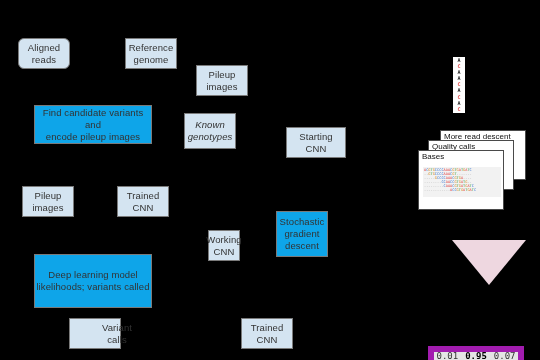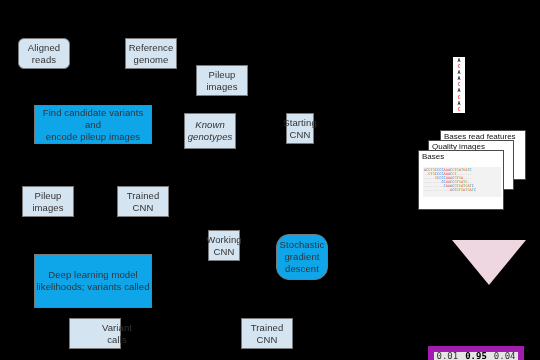--- a/index.html
+++ b/index.html
@@ -112,37 +112,37 @@
   </div>
 
   <div class="node pink" style="left:34px;top:105px;width:118px;height:39px;">
     <span>Find candidate variants and<br>encode pileup images</span>
   </div>
 
   <div class="node blue" style="left:184px;top:113px;width:52px;height:36px;font-style:italic;">
     <span>Known<br>genotypes</span>
   </div>
 
-  <div class="node blue" style="left:286px;top:113px;width:28px;height:31px;">
+  <div class="node blue" style="left:286px;top:127px;width:60px;height:31px;">
     <span>Starting<br>CNN</span>
   </div>
 
   <div class="node blue" style="left:22px;top:186px;width:52px;height:31px;">
     <span>Pileup<br>images</span>
   </div>
 
   <div class="node blue" style="left:117px;top:186px;width:52px;height:31px;">
     <span>Trained<br>CNN</span>
   </div>
 
   <div class="node blue" style="left:208px;top:230px;width:32px;height:31px;">
     <span>Working<br>CNN</span>
   </div>
 
-  <div class="node pink" style="left:276px;top:234px;width:52px;height:46px;border-radius:13px;">
+  <div class="node pink" style="left:276px;top:211px;width:52px;height:46px;">
     <span>Stochastic<br>gradient<br>descent</span>
   </div>
 
   <div class="node pink" style="left:34px;top:254px;width:118px;height:54px;">
     <span>Deep learning model<br>likelihoods; variants called</span>
   </div>
 
   <div class="node blue" style="left:69px;top:318px;width:52px;height:31px;padding-left:44px;">
     <span>Variant<br>calls</span>
   </div>
@@ -157,33 +157,33 @@
       <div class="">A</div>
       <div class="">A</div>
       <div class="r">C</div>
       <div class="">A</div>
       <div class="r">C</div>
       <div class="">A</div>
       <div class="r">C</div>
     </div>
 
   <div class="panel" style="left:440px;top:130px;width:86px;height:50px;">
-    <span class="panel-title">Bases read features</span>
+    <span class="panel-title">More read descent</span>
   </div>
 
   <div class="panel" style="left:428px;top:140px;width:86px;height:50px;">
-    <span class="panel-title">Quality images</span>
+    <span class="panel-title">Quality calls</span>
   </div>
 
   <div class="panel" style="left:418px;top:150px;width:86px;height:60px;">
     <span class="panel-title">Bases</span>
     <div class="seq-box" style="left:4px;top:16px;width:78px;height:30px;"><div><span class="bA">A</span><span class="bC">C</span><span class="bG">G</span><span class="bT">T</span><span class="bG">G</span><span class="bC">C</span><span class="bC">C</span><span class="bC">C</span><span class="bC">C</span><span class="bA">A</span><span class="bA">A</span><span class="bA">A</span><span class="bC">C</span><span class="bG">G</span><span class="bT">T</span><span class="bG">G</span><span class="bA">A</span><span class="bT">T</span><span class="bG">G</span><span class="bA">A</span><span class="bT">T</span><span class="bC">C</span></div><div><span class="bD">-</span><span class="bD">-</span><span class="bG">G</span><span class="bT">T</span><span class="bG">G</span><span class="bC">C</span><span class="bC">C</span><span class="bC">C</span><span class="bC">C</span><span class="bA">A</span><span class="bA">A</span><span class="bA">A</span><span class="bC">C</span><span class="bG">G</span><span class="bT">T</span><span class="bD">-</span><span class="bD">-</span><span class="bD">-</span><span class="bD">-</span><span class="bD">-</span><span class="bD">-</span><span class="bD">-</span></div><div><span class="bD">-</span><span class="bD">-</span><span class="bD">-</span><span class="bD">-</span><span class="bD">-</span><span class="bG">G</span><span class="bC">C</span><span class="bC">C</span><span class="bC">C</span><span class="bC">C</span><span class="bA">A</span><span class="bA">A</span><span class="bA">A</span><span class="bC">C</span><span class="bG">G</span><span class="bT">T</span><span class="bG">G</span><span class="bA">A</span><span class="bD">-</span><span class="bD">-</span><span class="bD">-</span><span class="bD">-</span></div><div><span class="bD">-</span><span class="bD">-</span><span class="bD">-</span><span class="bD">-</span><span class="bD">-</span><span class="bD">-</span><span class="bD">-</span><span class="bD">-</span><span class="bC">C</span><span class="bC">C</span><span class="bA">A</span><span class="bA">A</span><span class="bC">C</span><span class="bC">C</span><span class="bG">G</span><span class="bT">T</span><span class="bG">G</span><span class="bA">A</span><span class="bT">T</span><span class="bG">G</span><span class="bD">-</span><span class="bD">-</span></div><div><span class="bD">-</span><span class="bD">-</span><span class="bD">-</span><span class="bD">-</span><span class="bD">-</span><span class="bD">-</span><span class="bD">-</span><span class="bD">-</span><span class="bD">-</span><span class="bC">C</span><span class="bA">A</span><span class="bA">A</span><span class="bA">A</span><span class="bC">C</span><span class="bG">G</span><span class="bT">T</span><span class="bG">G</span><span class="bA">A</span><span class="bT">T</span><span class="bG">G</span><span class="bA">A</span><span class="bT">T</span><span class="bC">C</span></div><div><span class="bD">-</span><span class="bD">-</span><span class="bD">-</span><span class="bD">-</span><span class="bD">-</span><span class="bD">-</span><span class="bD">-</span><span class="bD">-</span><span class="bD">-</span><span class="bD">-</span><span class="bD">-</span><span class="bD">-</span><span class="bA">A</span><span class="bC">C</span><span class="bC">C</span><span class="bG">G</span><span class="bT">T</span><span class="bG">G</span><span class="bA">A</span><span class="bT">T</span><span class="bG">G</span><span class="bA">A</span><span class="bT">T</span><span class="bC">C</span></div></div>
   </div>
 
   <div class="tri" style="left:452px;top:240px;"></div>
 
   <div class="probs" style="left:428px;top:306px;width:96px;height:20px;">
     <span>0.01</span>
     <span class="hi">0.95</span>
-    <span>0.04</span>
+    <span>0.07</span>
   </div>
 
 </div>
 
 </body></html>

